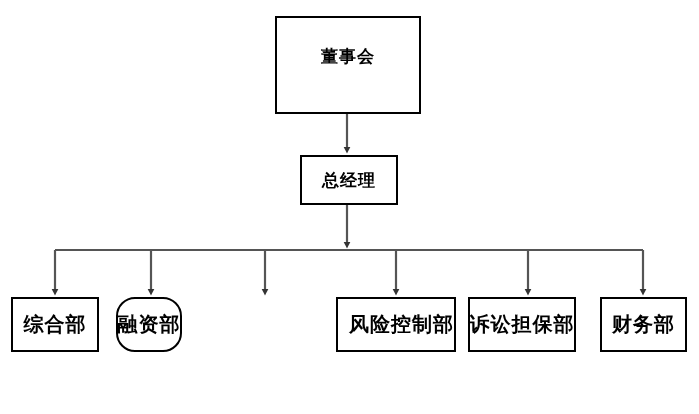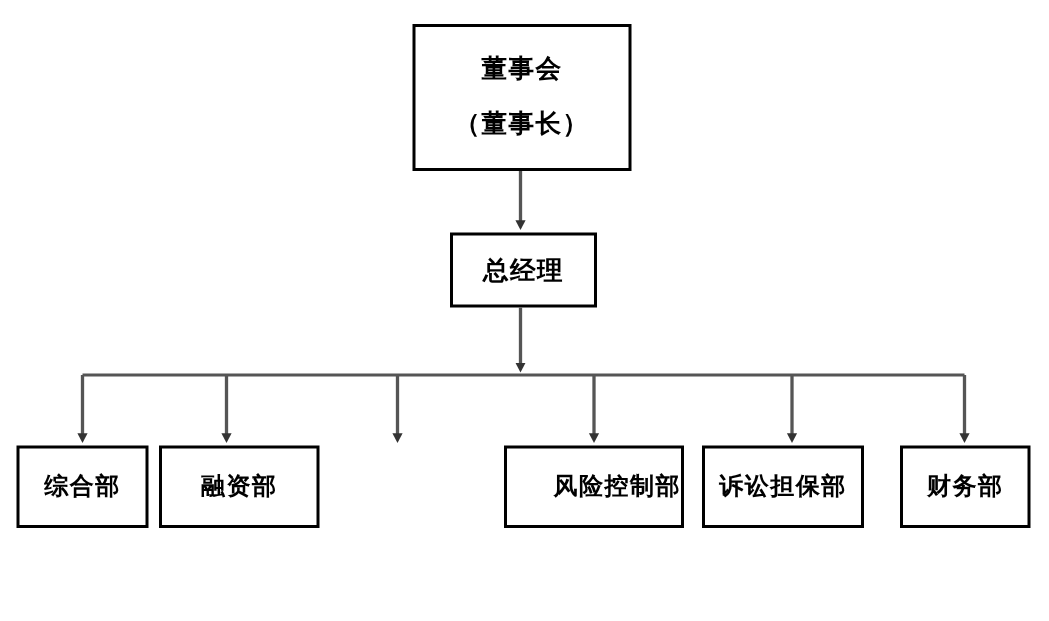--- a/index.html
+++ b/index.html
@@ -55,21 +55,21 @@
     width: 98px;
     height: 50px;
   }
   #node-gm .node-line { font-size: 17px; }
 
   
   .dept {
     top: 297px;
     height: 55px;
   }
-  .dept .node-line { font-size: 16px; font-family: Liberation Serif, serif; }
+  .dept .node-line { font-size: 20px; font-family: Liberation Serif, serif; }
 
   
   #connectors {
     position: absolute;
     left: 0;
     top: 0;
     width: 699px;
     height: 414px;
     pointer-events: none;
   }
@@ -113,32 +113,31 @@
     <g>
       <line x1="528" y1="250" x2="528" y2="292" stroke="#555555" stroke-width="2.2" marker-end="url(#arrowhead)"></line>
     </g>
     <g>
       <line x1="643" y1="250" x2="643" y2="292" stroke="#555555" stroke-width="2.2" marker-end="url(#arrowhead)"></line>
     </g>
   </svg>
 
   <div class="node" id="node-board">
     <span class="node-line first">董事会</span>
-    <span class="node-line">（董事长）</span>
   </div>
 
   <div class="node" id="node-gm">
     <span class="node-line">总经理</span>
   </div>
 
   <div class="node dept" id="dept-1" style="left:11px;  width:88px;">
     <span class="node-line">综合部</span>
   </div>
 
-  <div class="node dept" id="dept-2" style="left:106px; width:107px;">
+  <div class="node dept" id="dept-2" style="left:116px; width:66px;border-radius:19px;">
     <span class="node-line">融资部</span>
   </div>
 
 
   <div class="node dept" id="dept-4" style="left:336px; width:120px;align-items:flex-end;">
     <span class="node-line">风险控制部</span>
   </div>
 
   <div class="node dept" id="dept-5" style="left:468px; width:108px;">
     <span class="node-line">诉讼担保部</span>

